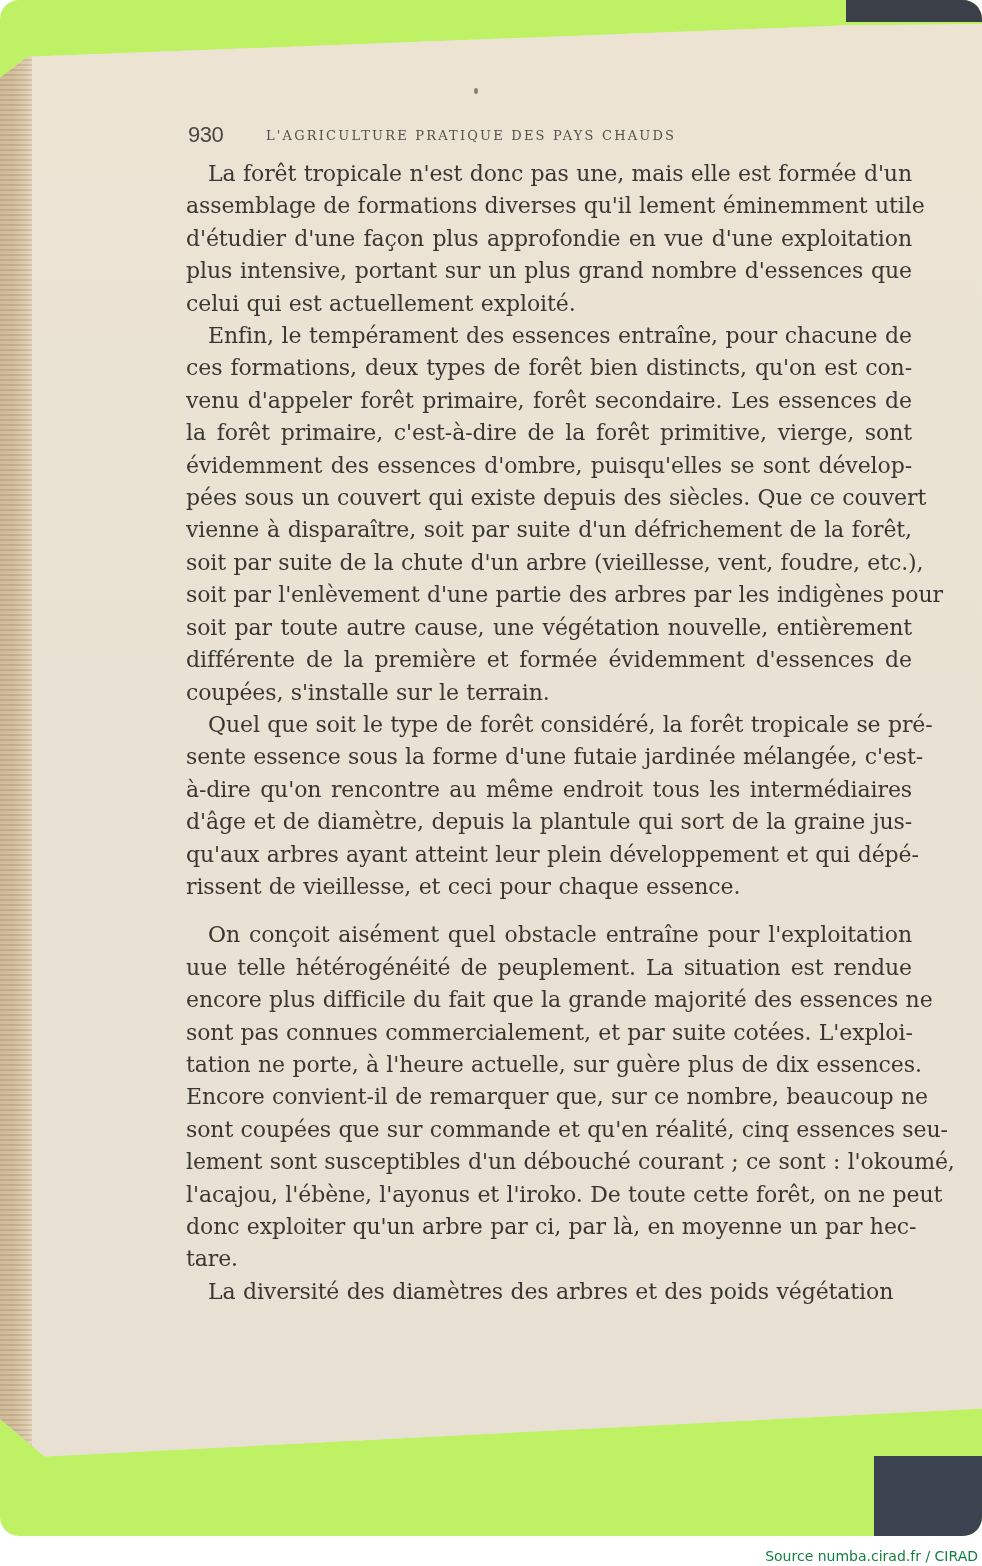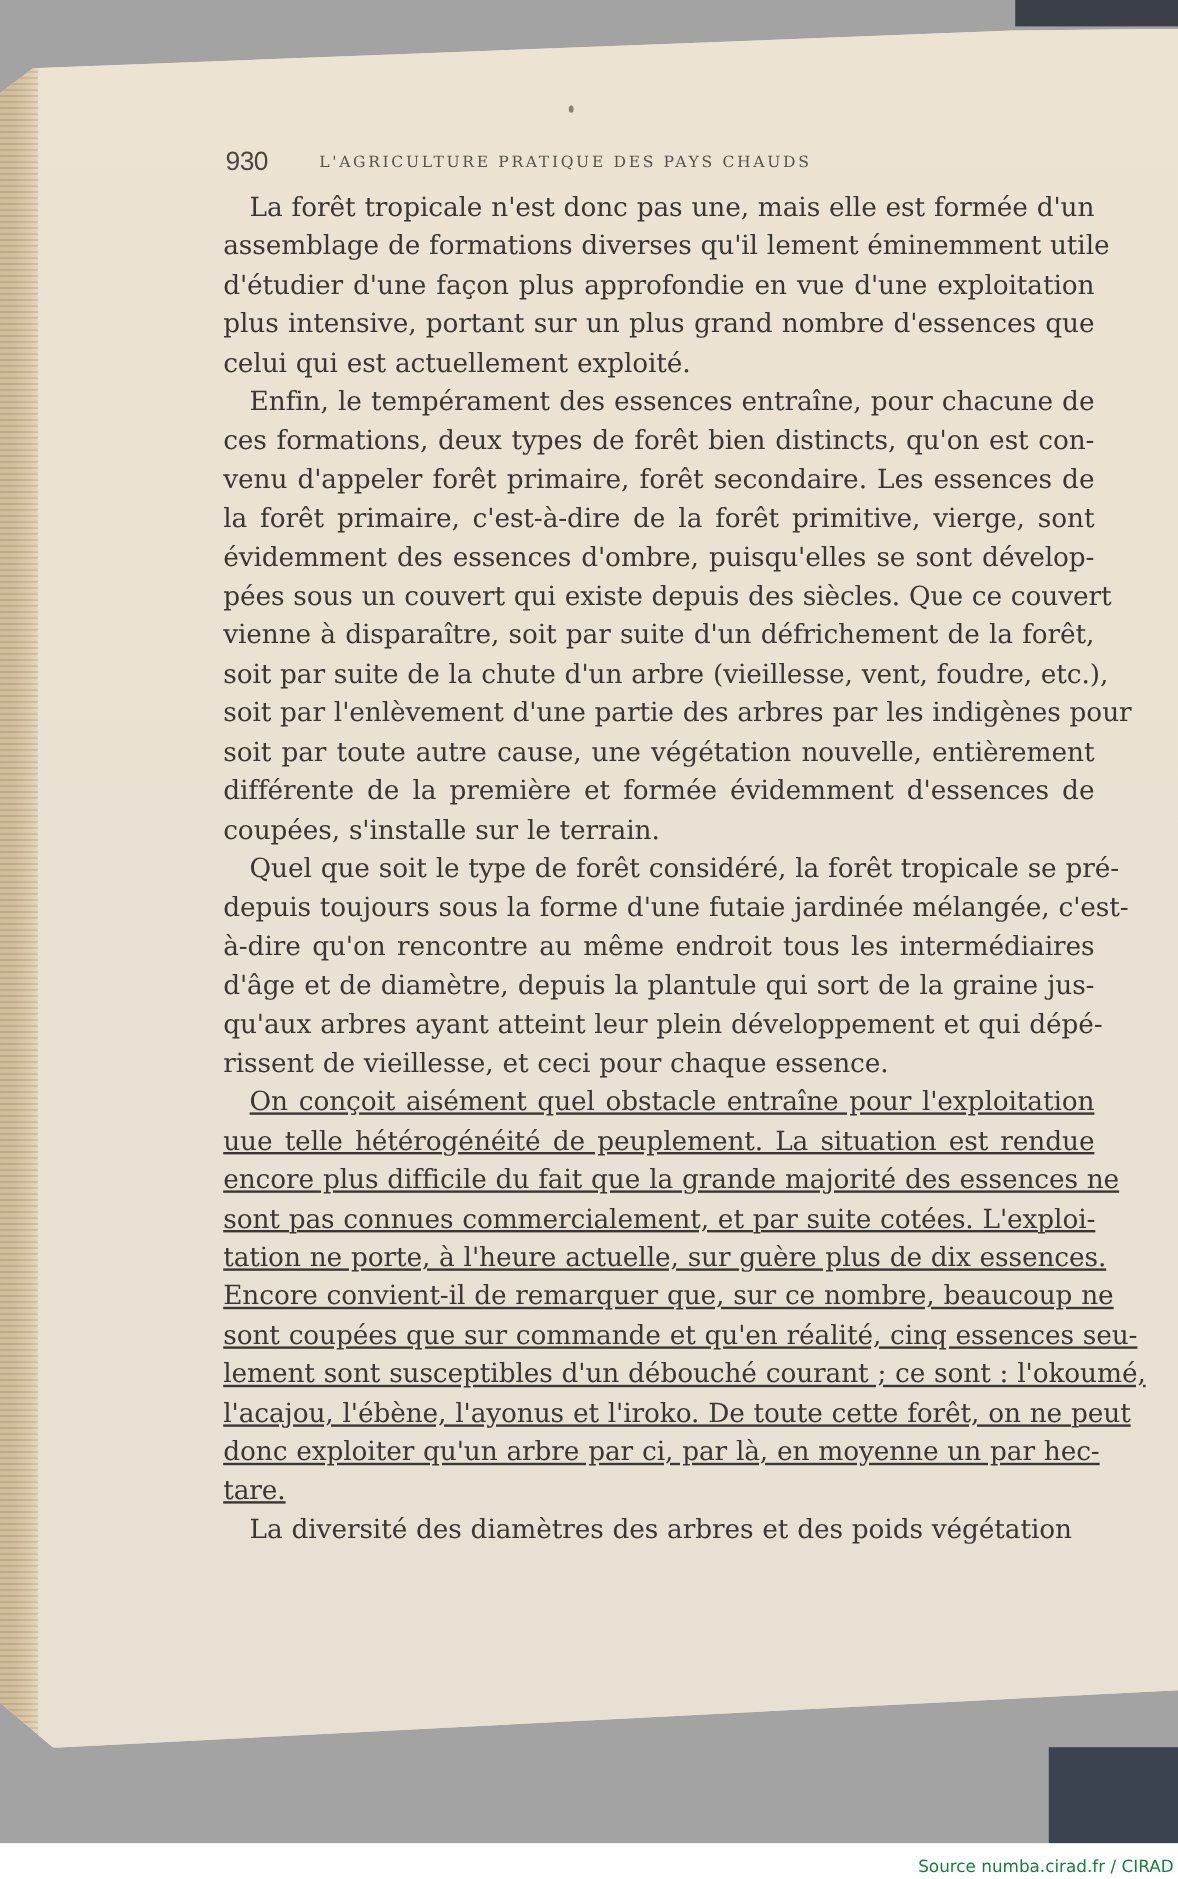--- a/index.html
+++ b/index.html
@@ -8,22 +8,23 @@
       width: 982px;
       height: 1566px;
       overflow: hidden;
       background: #ffffff;
     }
     .scan {
       position: absolute;
       left: 0; top: 0;
       width: 982px;
       height: 1536px;
-      background: #a3a3a3;
+      background: #bef264;
       overflow: hidden;
+      border-radius: 19px;
     }
     .dark-corner-top {
       position: absolute;
       right: 0; top: 0;
       width: 136px;
       height: 22px;
       background: #3a3f48;
     }
     .dark-corner-bottom {
       position: absolute;
@@ -160,27 +161,27 @@
           <span class="line">pées sous un couvert qui existe depuis des siècles. Que ce couvert</span>
           <span class="line">vienne à disparaître, soit par suite d'un défrichement de la forêt,</span>
           <span class="line">soit par suite de la chute d'un arbre (vieillesse, vent, foudre, etc.),</span>
           <span class="line">soit par l'enlèvement d'une partie des arbres par les indigènes pour</span>
           <span class="line">soit par toute autre cause, une végétation nouvelle, entièrement</span>
           <span class="line">différente de la première et formée évidemment d'essences de</span>
           <span class="line last">coupées, s'installe sur le terrain.</span>
         </p>
         <p class="para" style="margin-top: 0px;">
           <span class="line first">Quel que soit le type de forêt considéré, la forêt tropicale se pré-</span>
-          <span class="line">depuis toujours sous la forme d'une futaie jardinée mélangée, c'est-</span>
+          <span class="line">sente essence sous la forme d'une futaie jardinée mélangée, c'est-</span>
           <span class="line">à-dire qu'on rencontre au même endroit tous les intermédiaires</span>
           <span class="line">d'âge et de diamètre, depuis la plantule qui sort de la graine jus-</span>
           <span class="line">qu'aux arbres ayant atteint leur plein développement et qui dépé-</span>
           <span class="line last">rissent de vieillesse, et ceci pour chaque essence.</span>
         </p>
-        <p class="para" style="margin-top: 0px; text-decoration: underline;">
+        <p class="para" style="margin-top: 16px;">
           <span class="line first">On conçoit aisément quel obstacle entraîne pour l'exploitation</span>
           <span class="line">uue telle hétérogénéité de peuplement. La situation est rendue</span>
           <span class="line">encore plus difficile du fait que la grande majorité des essences ne</span>
           <span class="line">sont pas connues commercialement, et par suite cotées. L'exploi-</span>
           <span class="line">tation ne porte, à l'heure actuelle, sur guère plus de dix essences.</span>
           <span class="line">Encore convient-il de remarquer que, sur ce nombre, beaucoup ne</span>
           <span class="line">sont coupées que sur commande et qu'en réalité, cinq essences seu-</span>
           <span class="line">lement sont susceptibles d'un débouché courant ; ce sont : l'okoumé,</span>
           <span class="line">l'acajou, l'ébène, l'ayonus et l'iroko. De toute cette forêt, on ne peut</span>
           <span class="line">donc exploiter qu'un arbre par ci, par là, en moyenne un par hec-</span>

